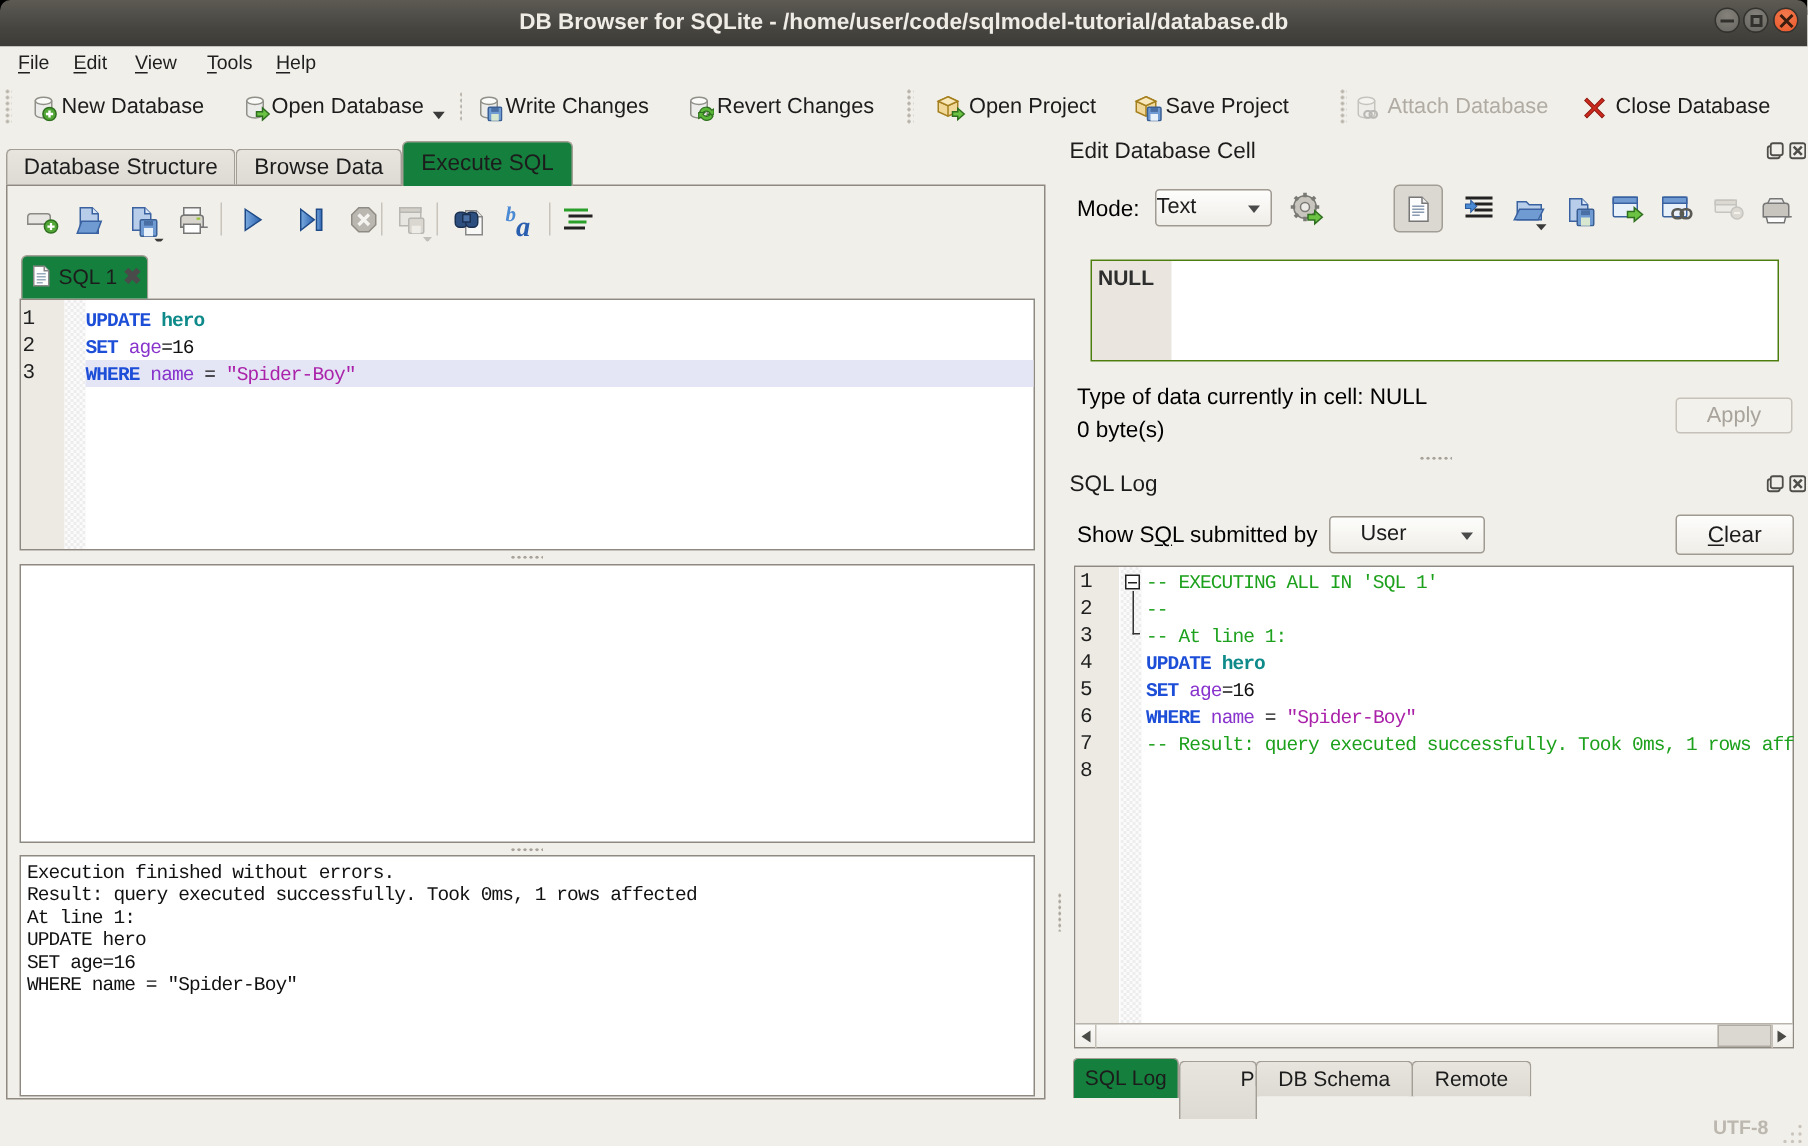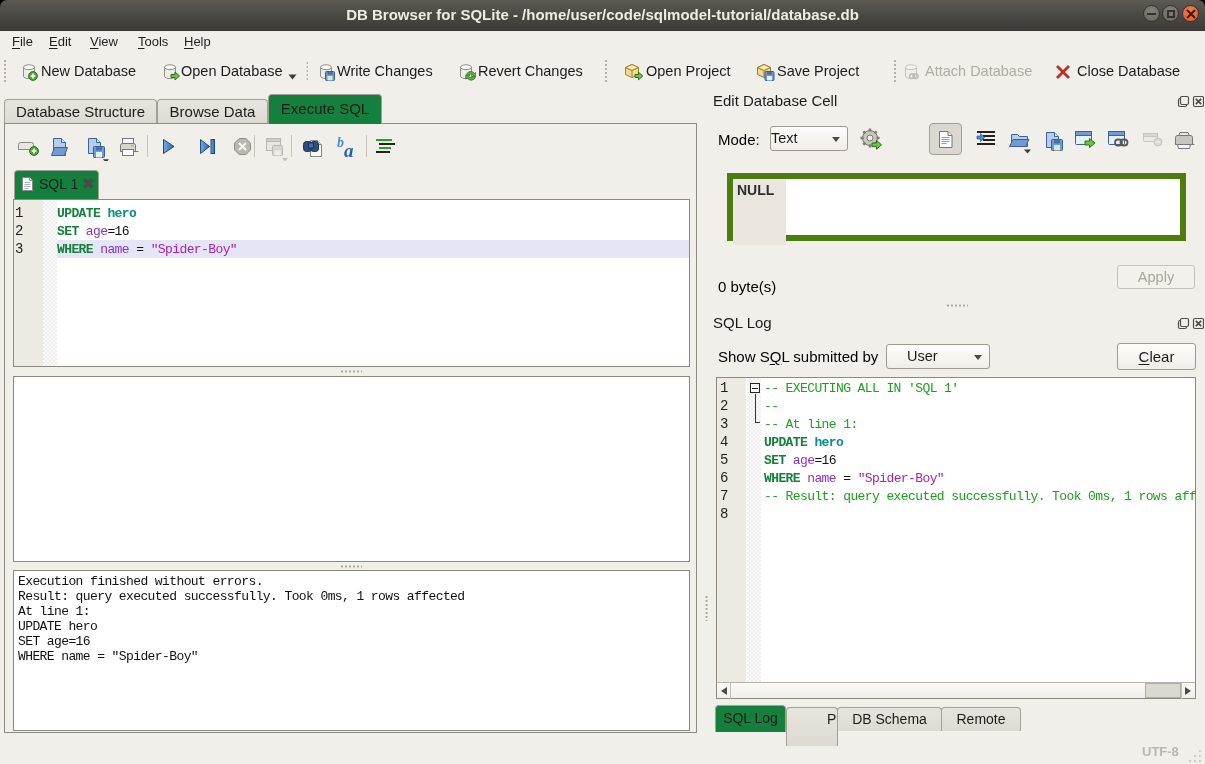--- a/index.html
+++ b/index.html
@@ -39,21 +39,21 @@
 
 
 .frame { position:absolute; border:1px solid #8f8a81; background:#f1efe9; }
 .white { background:#ffffff; }
 
 
 .hdots { position:absolute; height:3px; background-image:radial-gradient(circle,#a8a49b 1px, transparent 1.2px); background-size:4px 3px; }
 .vdots { position:absolute; width:3px; background-image:radial-gradient(circle,#a8a49b 1px, transparent 1.2px); background-size:3px 4px; }
 
 
-.kw { color:#15803d; font-weight:bold; }
+.kw { color:#1d4ed8; font-weight:bold; }
 .tbl { color:#0e8a8a; font-weight:bold; }
 .id1 { color:#8833cc; }
 .str { color:#aa22aa; }
 .cmt { color:#1da11d; }
 .code { font-family:"Liberation Mono", monospace; font-size:13px; letter-spacing:-0.6px; white-space:pre; }
 
 
 .btn { position:absolute; border:1px solid #9f9a92; border-radius:3px;
   background:linear-gradient(#fdfdfc,#efede7); font-size:15px; color:#1c1c1c;
   display:flex; align-items:center; justify-content:center; }
@@ -334,25 +334,26 @@
       <path d="M14 10 h4" stroke="#f2f1ed" stroke-width="1.4"></path>
     </svg>
     <svg style="position:absolute;left:249px;top:8px;" width="24" height="22" viewBox="0 0 24 22">
       <path d="M5.5 5.5 l1.5 -3 h8 l1.5 3" fill="#e8e8e6" stroke="#777"></path>
       <path d="M2.5 14.5 v-7 a2 2 0 0 1 2 -2 h13 a2 2 0 0 1 2 2 v7 z" fill="#c8c5be" stroke="#777"></path>
       <path d="M2.5 14.5 h19" stroke="#777"></path>
       <path d="M5.5 18.5 l-1 -4 h13 l-1 4 z" fill="#fdfdfd" stroke="#777"></path>
     </svg>
   </div>
 
-  <div class="abs" style="left:21px;top:85px;width:459px;height:68px;border:6px solid #4d7c0f;background:#fff;">
+  <div class="abs" style="left:21px;top:85px;width:459px;height:68px;border:1px solid #4d7c0f;background:#fff;">
     <div style="position:absolute;left:0;top:0;width:53px;height:66px;background:#eae6df;"></div>
     <div style="position:absolute;left:4px;top:3px;font-size:14px;font-weight:bold;color:#2e2e2e;">NULL</div>
   </div>
 
+  <div class="abs" style="left:12px;top:168px;font-size:15px;">Type of data currently in cell: NULL</div>
   <div class="abs" style="left:12px;top:190px;font-size:15px;">0 byte(s)</div>
   <div class="btn disabled" style="left:411px;top:177px;width:78px;height:24px;font-size:14.5px;">Apply</div>
 
   <div class="hdots" style="left:240px;top:216px;width:22px;"></div>
 
   <div class="abs" style="left:7px;top:226px;font-size:15px;color:#1c1c1c;">SQL Log</div>
   <div class="abs dockbtns" style="left:471px;top:228px;"><svg width="27" height="13">
         <g fill="none" stroke="#4e4e4a" stroke-width="1.2">
           <rect x="1.5" y="3.5" width="8" height="8" rx="1.5"></rect>
           <rect x="3.5" y="1.5" width="8" height="8" rx="1.5" fill="#f1efe9"></rect>

